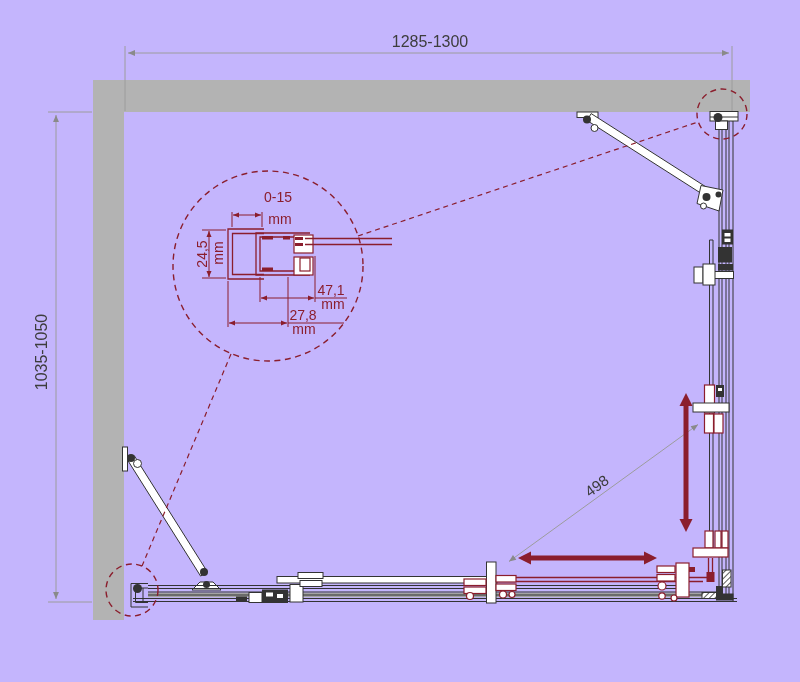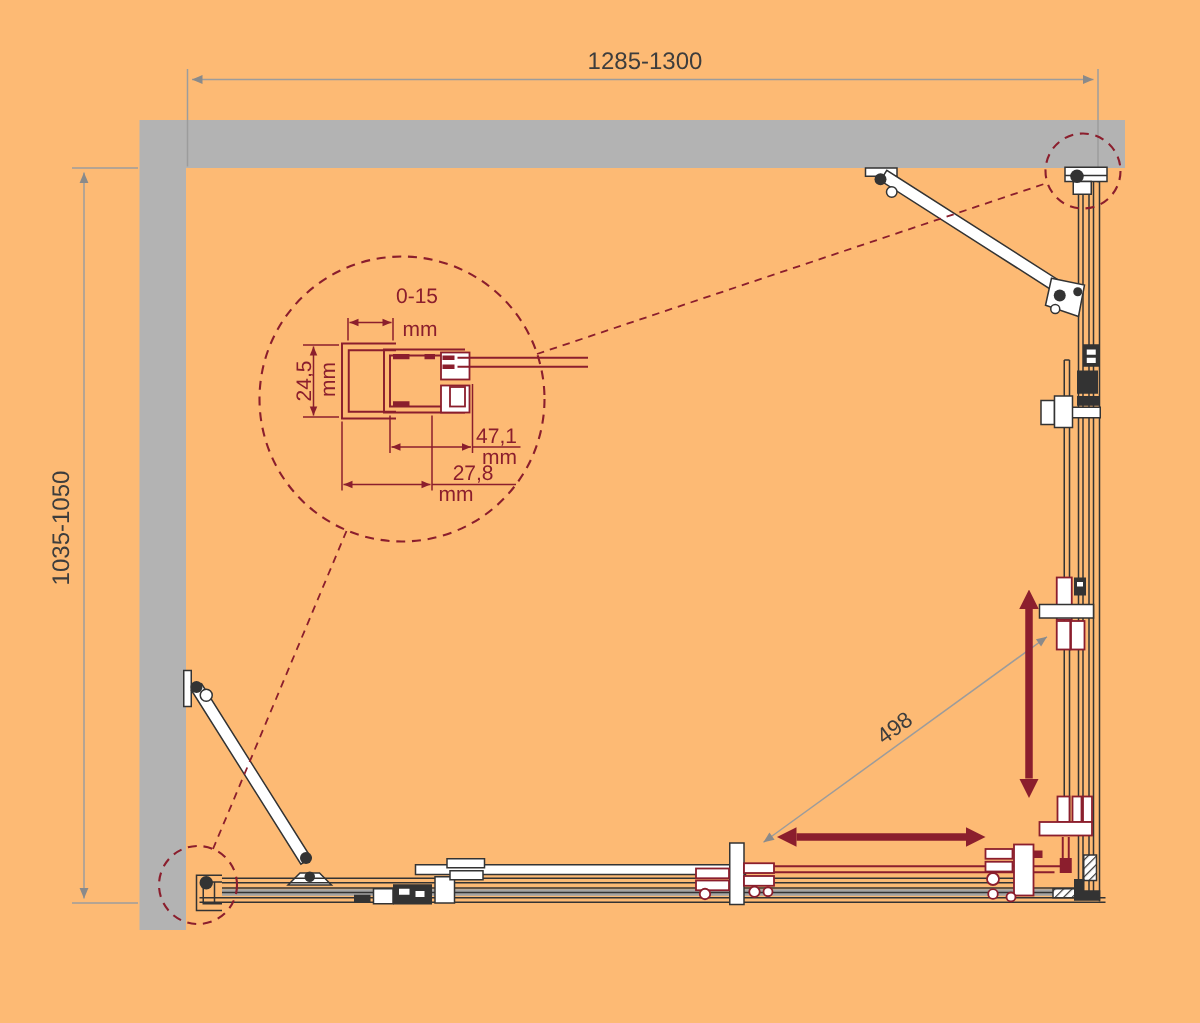--- a/index.html
+++ b/index.html
@@ -1,16 +1,16 @@
 <!DOCTYPE html>
 <html style="--wall: #b3b3b3; --line: #333333; --dim: #9c9c9c; --arrow: #8a8a8a; --text: #3d3d3d; --accent: #8b1e2d; --glass: #a4a4a4;"><head>
 <meta charset="utf-8">
 <style>
   html,body{margin:0;padding:0;background:#fff;}
-  #canvas{position:relative;width:800px;height:682px;background:#fdba74;overflow:hidden;
+  #canvas{position:relative;width:800px;height:682px;background:#c4b5fd;overflow:hidden;
           font-family:"Liberation Sans",sans-serif;}
   #canvas svg{position:absolute;left:0;top:0;}
   .wall{fill:var(--wall);}
   .ln{stroke:var(--line);stroke-width:1;fill:none;}
   .lnf{fill:var(--line);stroke:none;}
   .wfill{fill:#fff;stroke:var(--line);stroke-width:1;}
   .dim{stroke:var(--dim);stroke-width:1;fill:none;}
   .dimArrow{fill:var(--arrow);stroke:none;}
   .mr{stroke:var(--accent);stroke-width:1.3;fill:none;}
   .mr1{stroke:var(--accent);stroke-width:1;fill:none;}
@@ -259,16 +259,16 @@
 
 <div class="lbl-acc" style="left:252px;top:188px;width:52px;">0-15</div>
 <div class="lbl-acc" style="left:254px;top:210px;width:52px;">mm</div>
 
 <div class="lbl-acc rot90" style="left:172px;top:245px;width:60px;">24,5</div>
 <div class="lbl-acc rot90" style="left:188px;top:244px;width:60px;">mm</div>
 
 <div class="lbl-acc" style="left:305px;top:281px;width:52px;">47,1</div>
 <div class="lbl-acc" style="left:307px;top:295px;width:52px;">mm</div>
 
-<div class="lbl-acc" style="left:277px;top:306px;width:52px;text-align:right;">27,8</div>
+<div class="lbl-acc" style="left:277px;top:306px;width:52px;">27,8</div>
 <div class="lbl-acc" style="left:278px;top:320px;width:52px;">mm</div>
 
 </div>
 
 </body></html>

